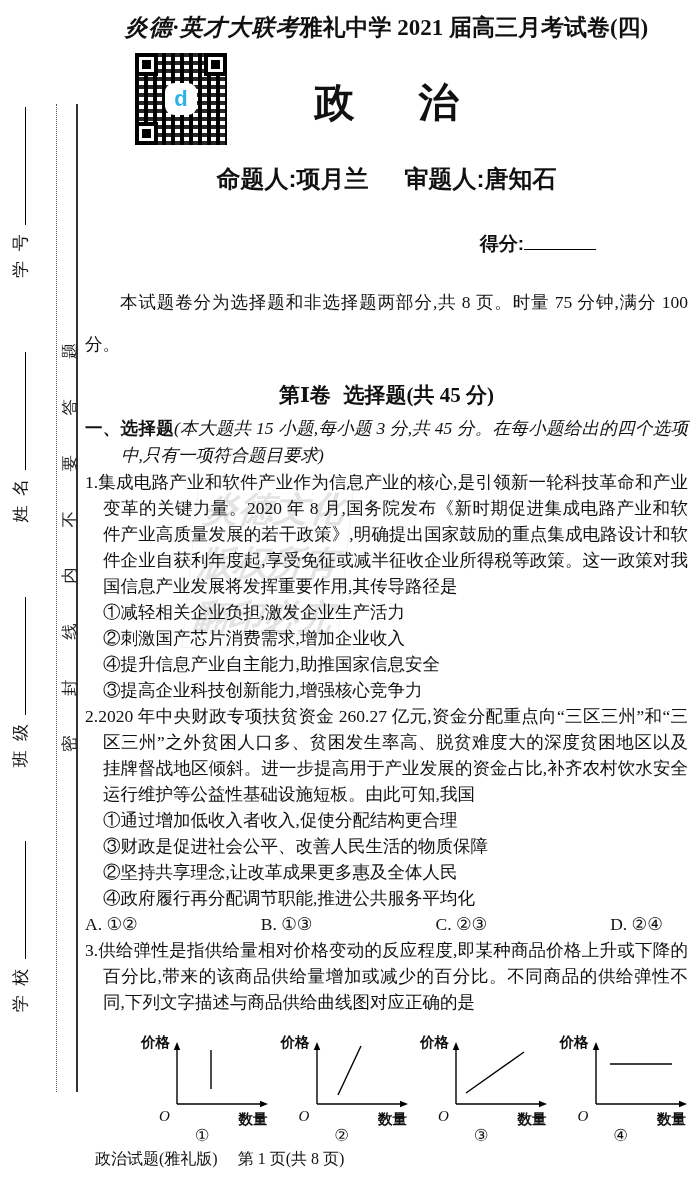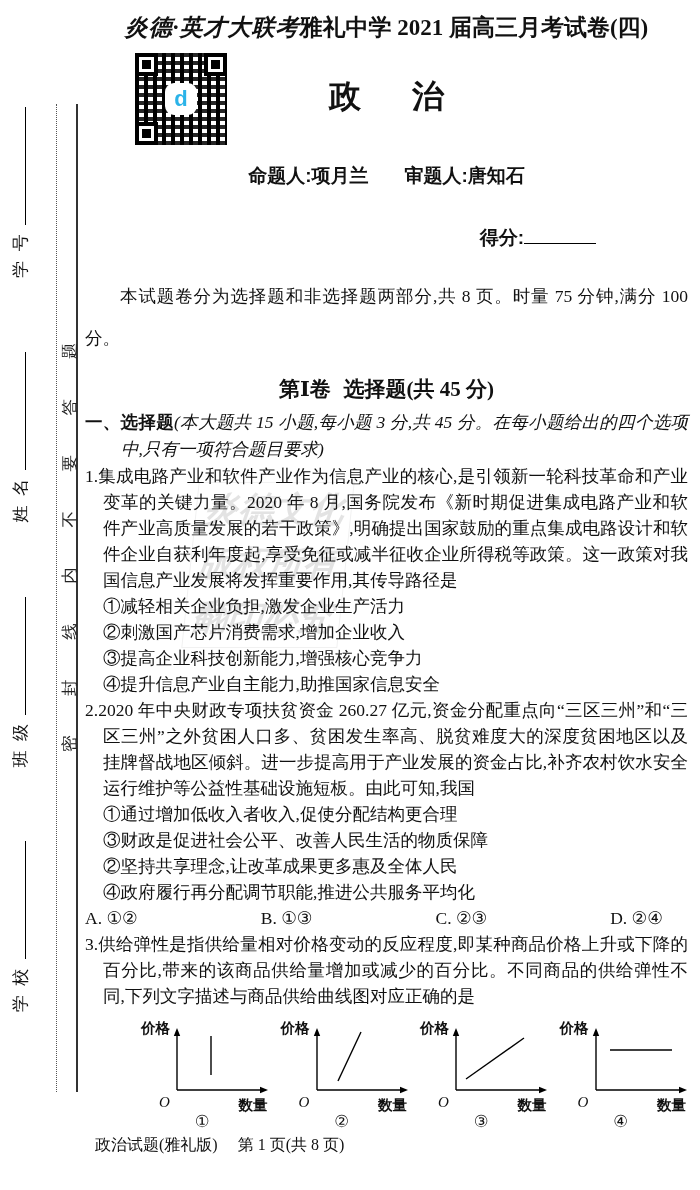--- a/index.html
+++ b/index.html
@@ -32,38 +32,38 @@
       repeating-linear-gradient(0deg,rgba(0,0,0,.85) 0 4px,rgba(255,255,255,0) 4px 8px),
       repeating-linear-gradient(90deg,#000 0 4px,#fff 4px 9px);}
   .finder{position:absolute;width:15px;height:15px;background:#fff;border:4px solid #000;}
   .finder::after{content:"";position:absolute;inset:3px;background:#000;}
   .f-tl{left:0;top:0;} .f-tr{right:0;top:0;} .f-bl{left:0;bottom:0;}
   .qr-logo{position:absolute;left:50%;top:50%;width:28px;height:28px;transform:translate(-50%,-50%);
       background:#fff;border-radius:7px;box-shadow:0 0 0 2px #fff;
       display:flex;align-items:center;justify-content:center;}
   .qr-logo span{font-family:"Liberation Sans",sans-serif;font-weight:900;font-size:22px;line-height:1;}
   .subject{padding-top:32px;text-align:center;}
-  .subject span{font-size:32px;font-weight:900;letter-spacing:1.6em;margin-right:-1.6em;}
+  .subject span{font-size:40px;font-weight:900;letter-spacing:1.6em;margin-right:-1.6em;}
   .setters{margin-top:14px;display:flex;justify-content:center;gap:36px;
-      font-family:"Liberation Sans",sans-serif;font-weight:bold;font-size:19px;text-align:right;}
+      font-family:"Liberation Sans",sans-serif;font-weight:bold;font-size:24px;text-align:right;}
   .score-row{margin-top:34px;text-align:right;padding-right:92px;
       font-family:"Liberation Sans",sans-serif;font-weight:bold;font-size:19px;height:26px;}
   .score-blank{display:inline-block;width:72px;border-bottom:1.5px solid #000;height:1.05em;}
   .intro{margin-top:26px;font-size:17.5px;line-height:42px;text-indent:2em;text-align:justify;}
   .section-title{margin-top:16px;text-align:center;font-size:21px;font-weight:bold;}
   .section-title .vol{margin-right:0.6em;}
   .instruction{margin-top:6px;font-size:17.5px;line-height:27px;padding-left:36px;text-indent:-36px;text-align:justify;}
   .instruction b{font-style:normal;font-family:Liberation Serif, serif;}
   .instruction .kai{font-style:italic;}
   .q{font-size:17.5px;line-height:26px;}
   .stem{padding-left:18px;text-indent:-18px;text-align:justify;}
   .itm{padding-left:18px;}
   .opts{display:flex;justify-content:space-between;width:578px;}
   
-  .graphs{display:flex;gap:5px;margin-left:50px;margin-top:6px;}
+  .graphs{display:flex;gap:5px;margin-left:50px;margin-top:14px;}
   .graph{position:relative;width:137px;height:116px;font-size:14.5px;font-weight:bold;}
   .graph .ylab{position:absolute;left:6px;top:0;}
   .graph svg{position:absolute;left:36px;top:13px;}
   .graph .olab{position:absolute;left:24px;top:74px;font-style:italic;font-weight:normal;font-size:15px;}
   .graph .xlab{position:absolute;right:2px;top:77px;}
   .graph .glab{position:absolute;left:50%;transform:translateX(-50%);top:94px;font-weight:normal;font-size:16.5px;}
   .axis{stroke:#000;stroke-width:1.4;} .curve-ln{stroke:#000;stroke-width:1.4;}
   .footer{margin-top:4px;text-align:left;font-size:16px;}
   .footer span{margin:0 10px;}
 </style>
@@ -126,22 +126,22 @@
     <div class="instruction">
       <b>一、选择题</b><span class="kai">(本大题共 15 小题,每小题 3 分,共 45 分。在每小题给出的四个选项中,只有一项符合题目要求)</span>
     </div>
 
     <div class="q">
       <div class="stem">
         <span>1.</span><span>集成电路产业和软件产业作为信息产业的核心,是引领新一轮科技革命和产业变革的关键力量。2020 年 8 月,国务院发布《新时期促进集成电路产业和软件产业高质量发展的若干政策》,明确提出国家鼓励的重点集成电路设计和软件企业自获利年度起,享受免征或减半征收企业所得税等政策。这一政策对我国信息产业发展将发挥重要作用,其传导路径是</span>
       </div>
       <div class="itm">①减轻相关企业负担,激发企业生产活力</div>
       <div class="itm">②刺激国产芯片消费需求,增加企业收入</div>
+      <div class="itm">④提升信息产业自主能力,助推国家信息安全</div>
       <div class="itm">③提高企业科技创新能力,增强核心竞争力</div>
-      <div class="itm">④提升信息产业自主能力,助推国家信息安全</div>
     </div>
 
     <div class="q">
       <div class="stem">
         <span>2.</span><span>2020 年中央财政专项扶贫资金 260.27 亿元,资金分配重点向“三区三州”和“三区三州”之外贫困人口多、贫困发生率高、脱贫难度大的深度贫困地区以及挂牌督战地区倾斜。进一步提高用于产业发展的资金占比,补齐农村饮水安全运行维护等公益性基础设施短板。由此可知,我国</span>
       </div>
       <div class="itm">①通过增加低收入者收入,促使分配结构更合理</div>
       <div class="itm">③财政是促进社会公平、改善人民生活的物质保障</div>
       <div class="itm">②坚持共享理念,让改革成果更多惠及全体人民</div>
       <div class="itm">④政府履行再分配调节职能,推进公共服务平均化</div>

